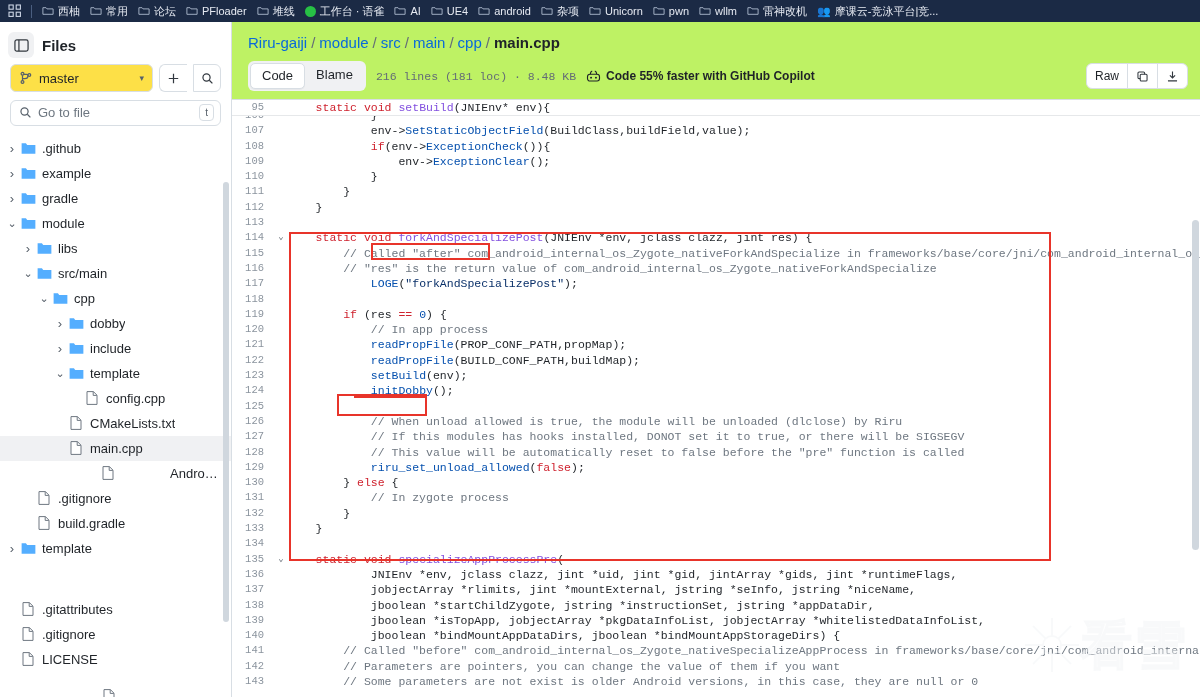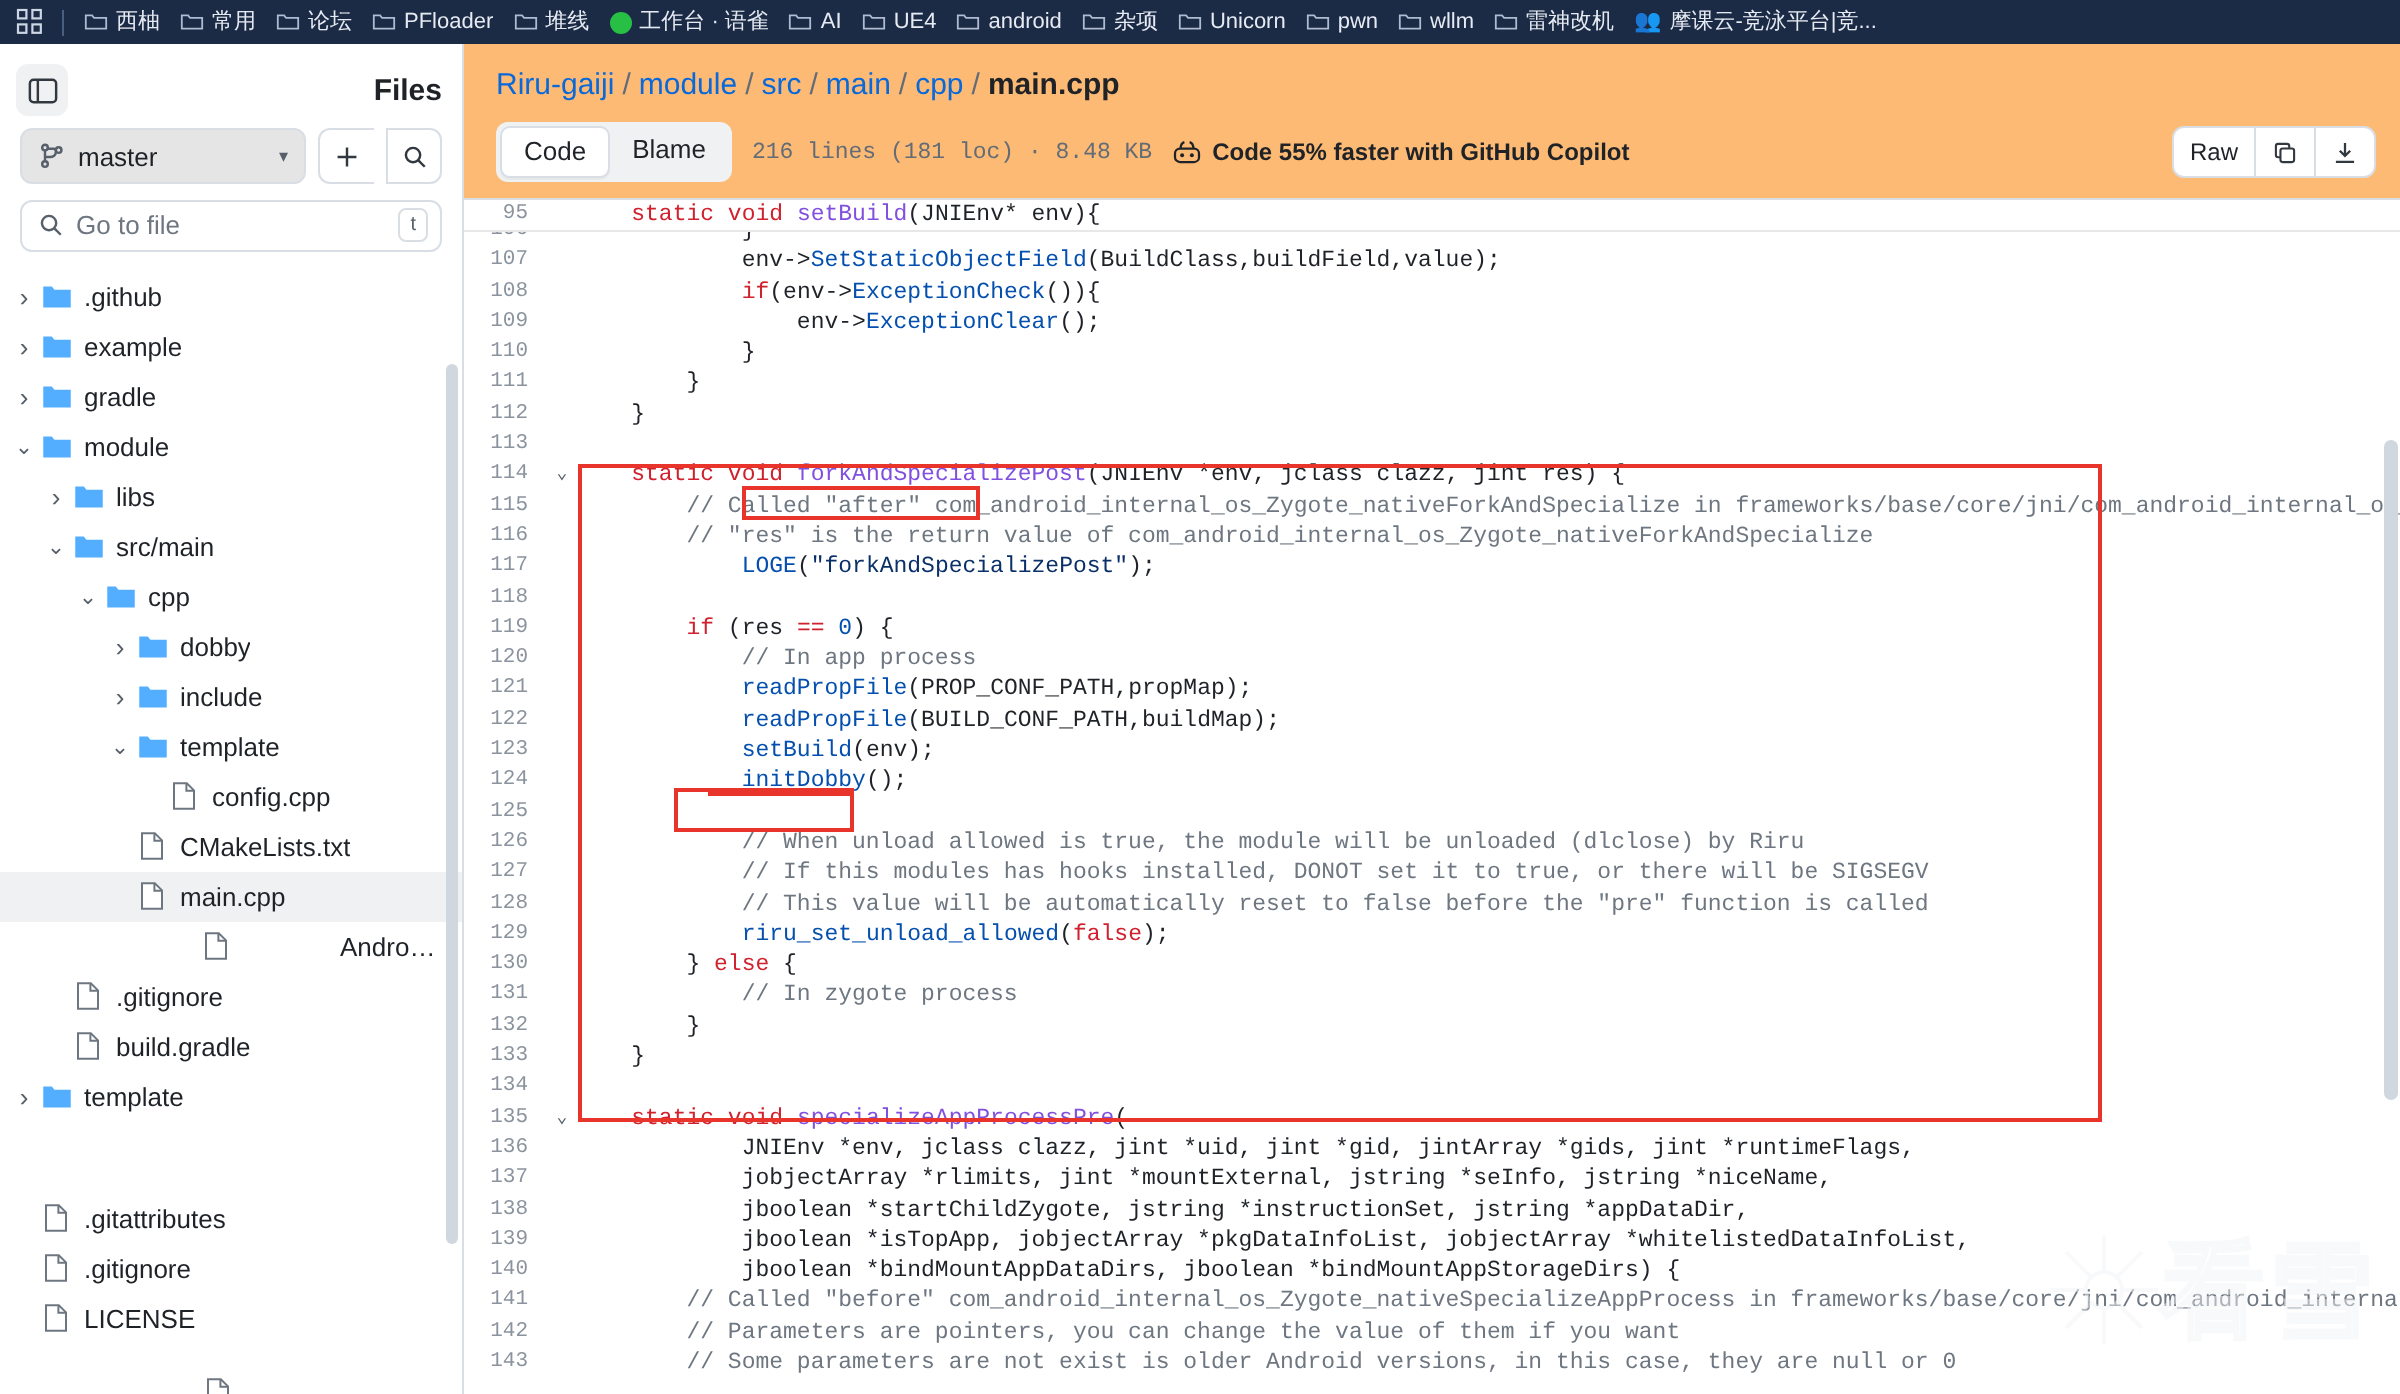--- a/index.html
+++ b/index.html
@@ -64,21 +64,20 @@
     background: #ffffff;
     border-right: 1px solid #d8dee4;
     display: flex;
     flex-direction: column;
     position: relative;
     overflow: hidden;
   }
   .side-head {
     display: flex; align-items: center; gap: 8px;
     padding: 10px 10px 6px 8px;
-    justify-content: space-between;
   }
   .panel-btn {
     width: 26px; height: 26px;
     border: 1px solid transparent;
     border-radius: 6px;
     background: #f0f1f3;
     display: flex; align-items: center; justify-content: center;
     cursor: pointer;
   }
   .side-title {
@@ -86,21 +85,21 @@
   }
   .branch-row {
     display: flex; align-items: center; gap: 6px;
     padding: 0 10px 8px 10px;
   }
   .branch-select {
     flex: 1 1 auto;
     height: 28px;
     border: 1px solid #d8dee4;
     border-radius: 6px;
-    background: #e5e5e5;
+    background: #fde047;
     display: flex; align-items: center;
     padding: 0 8px;
     gap: 6px;
     cursor: pointer;
     min-width: 0;
   }
   .branch-name {
     font-size: 13px; color: #1f2328; font-weight: 500;
     flex: 1 1 auto; overflow: hidden; text-overflow: ellipsis; white-space: nowrap;
   }
@@ -170,21 +169,21 @@
     background: #d0d7de;
     border-radius: 3px;
   }
 
   
   #main {
     flex: 1 1 auto;
     display: flex;
     flex-direction: column;
     min-width: 0;
-    background: #fdba74;
+    background: #bef264;
     position: relative;
   }
   #breadcrumb {
     padding: 12px 16px 10px 16px;
     font-size: 15px;
     color: #1f2328;
     display: flex; align-items: center; gap: 4px;
     flex-wrap: nowrap;
     white-space: nowrap;
   }

